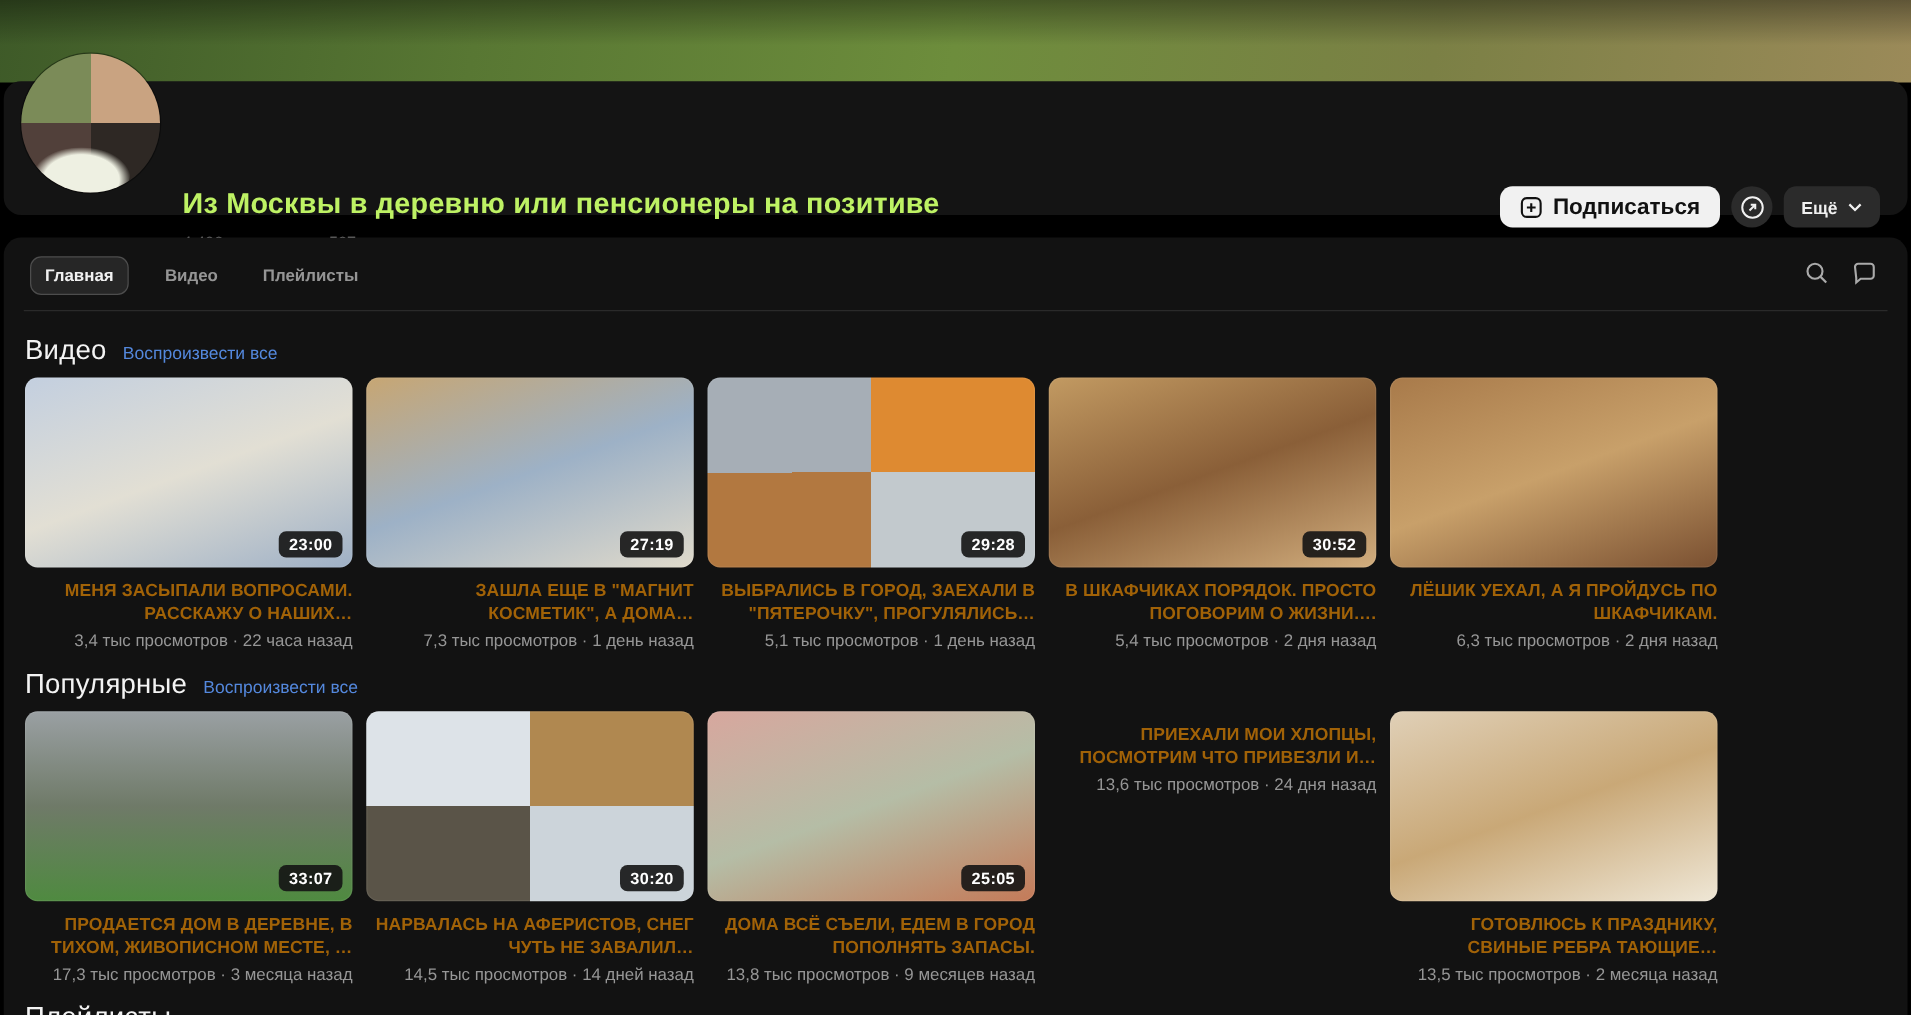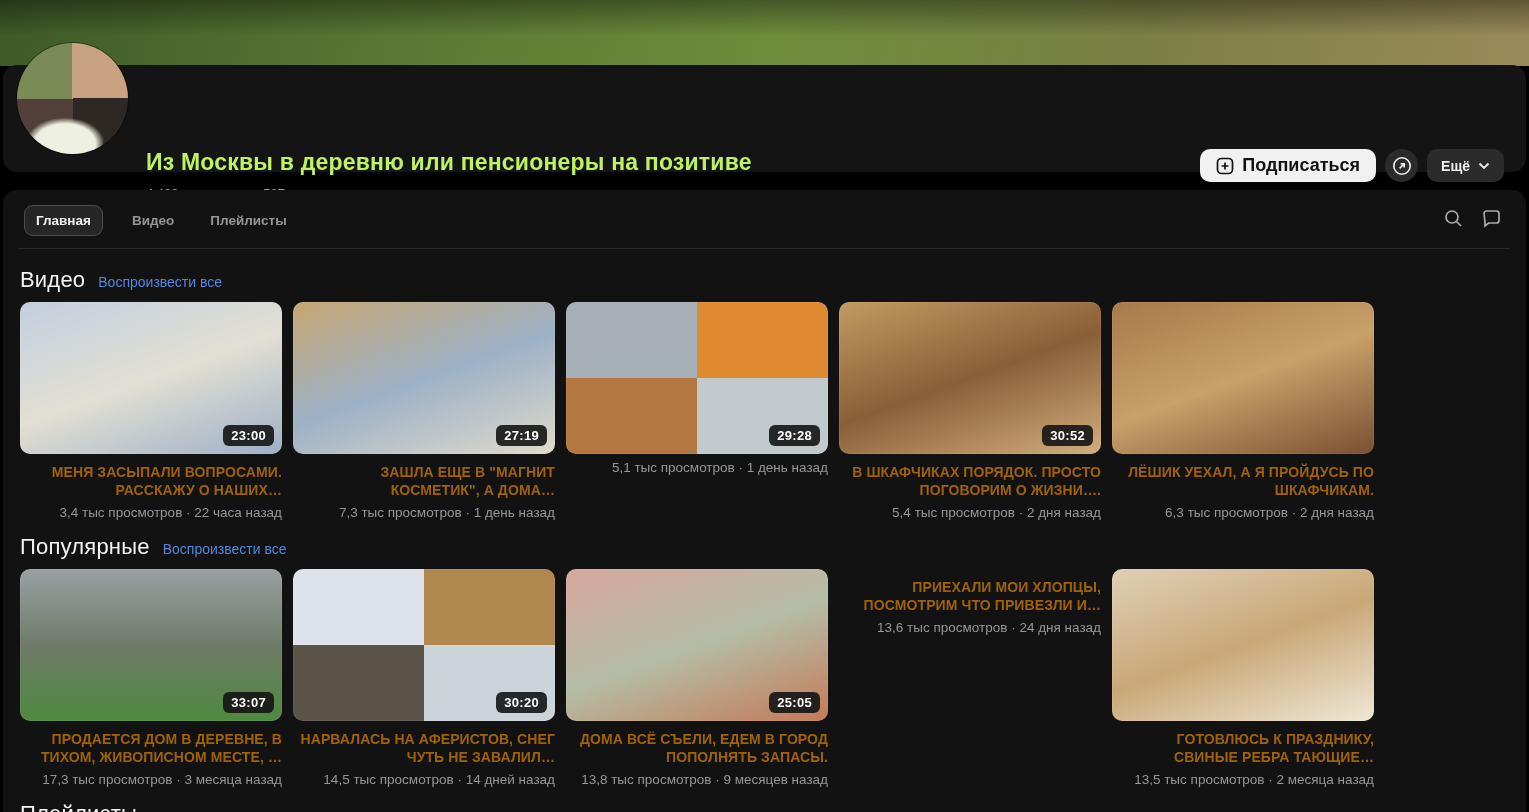--- a/index.html
+++ b/index.html
@@ -159,20 +159,21 @@
         <div class="thumb" style="background: linear-gradient(160deg, rgb(199, 166, 115), rgb(157, 177, 198), rgb(224, 218, 203));">
           <span class="badge">27:19</span>
         </div>
         <div class="vtitle">ЗАШЛА ЕЩЕ В "МАГНИТ КОСМЕТИК", А ДОМА…</div>
         <div class="vmeta">7,3 тыс просмотров · 1 день назад</div>
       </div>
       <div class="card">
         <div class="thumb" style="background: conic-gradient(rgb(222, 138, 49) 0deg, rgb(222, 138, 49) 25%, rgb(194, 201, 205) 25%, rgb(194, 201, 205) 50%, rgb(178, 120, 64) 50%, rgb(178, 120, 64) 75%, rgb(166, 174, 182) 75%, rgb(166, 174, 182) 100%);">
           <span class="badge">29:28</span>
         </div>
+        <div class="vtitle">ВЫБРАЛИСЬ В ГОРОД, ЗАЕХАЛИ В "ПЯТЕРОЧКУ", ПРОГУЛЯЛИСЬ…</div>
         <div class="vmeta">5,1 тыс просмотров · 1 день назад</div>
       </div>
       <div class="card">
         <div class="thumb" style="background: linear-gradient(160deg, rgb(194, 154, 98), rgb(138, 95, 56), rgb(210, 174, 126));">
           <span class="badge">30:52</span>
         </div>
         <div class="vtitle">В ШКАФЧИКАХ ПОРЯДОК. ПРОСТО ПОГОВОРИМ О ЖИЗНИ….</div>
         <div class="vmeta">5,4 тыс просмотров · 2 дня назад</div>
       </div>
       <div class="card">

